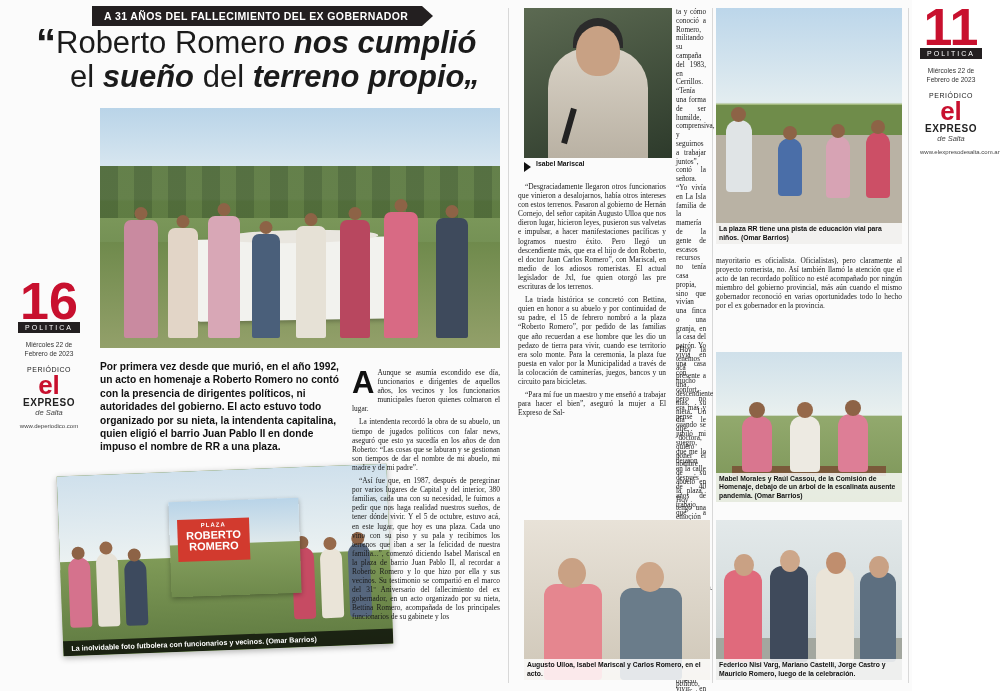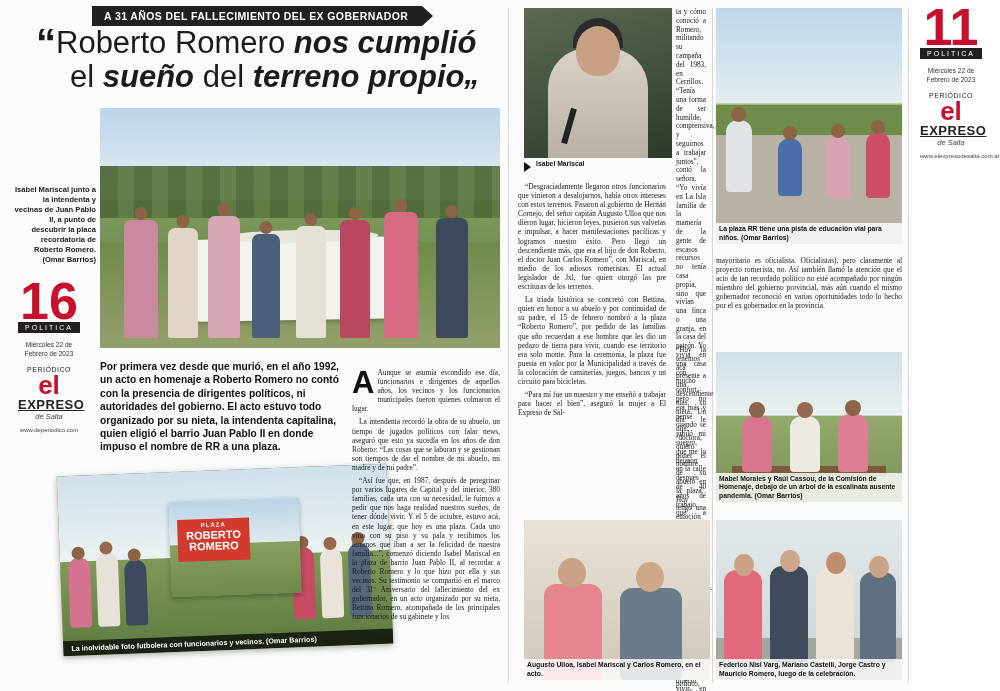--- a/index.html
+++ b/index.html
@@ -47,21 +47,21 @@
     font-size:10.2px;line-height:13.4px;color:#111;font-weight:bold;}
 
   
   .pnum{position:absolute;width:62px;text-align:center;font-family:"Liberation Sans",sans-serif;}
   .pnum .num{font-size:52px;line-height:38px;color:#c8102e;font-weight:bold;}
   .pnum .sec{background:#231f20;color:#fff;font-size:7px;letter-spacing:2px;padding:2px 0;margin-top:2px;}
   .pnum .date{font-size:6.6px;color:#333;margin-top:7px;line-height:9px;}
   .pnum .logo{margin-top:8px;}
   .pnum .logo .p1{font-size:7px;letter-spacing:.5px;color:#222;}
   .pnum .logo .p2{font-size:26px;font-weight:bold;color:#c8102e;line-height:24px;}
-  .pnum .logo .p3{font-size:13px;font-weight:bold;color:#222;letter-spacing:.5px;text-decoration:underline;}
+  .pnum .logo .p3{font-size:10px;font-weight:bold;color:#222;letter-spacing:.5px;}
   .pnum .logo .p4{font-size:7.5px;color:#444;font-style:italic;}
   .pnum .url{font-size:6px;color:#444;margin-top:6px;}
 
   
   .group{position:absolute;left:60px;top:470px;width:330px;height:180px;overflow:hidden;
     transform:rotate(-2.2deg);background:#7d9a5b;box-shadow:0 2px 6px rgba(0,0,0,.3);}
   .group .g-sky{position:absolute;inset:0 0 48% 0;background:linear-gradient(#cfe0ec,#eef3f2);}
   .group .g-grass{position:absolute;left:0;right:0;bottom:0;height:52%;background:linear-gradient(#7f9a57,#5f7a41);}
   .group .capbar{position:absolute;left:0;right:0;bottom:0;height:15px;background:rgba(0,0,0,.72);
     color:#fff;font-family:"Liberation Sans",sans-serif;font-size:7.2px;display:flex;align-items:center;
@@ -169,21 +169,20 @@
     <div class="person" style="left:60%;width:30px;height:118px;background:#b8475f;">
         <span class="head"></span>
       </div>
     <div class="person" style="left:71%;width:34px;height:126px;background:#d86a84;">
         <span class="head"></span>
       </div>
     <div class="person" style="left:84%;width:32px;height:120px;background:#3e4a5c;">
         <span class="head"></span>
       </div>
   </div>
-  <div class="caption-left">Isabel Mariscal junto a la intendenta y vecinas de Juan Pablo II, a punto de descubrir la placa recordatoria de Roberto Romero. (Omar Barrios)</div>
 
   <div class="lead">Por primera vez desde que murió, en el año 1992, un acto en homenaje a Roberto Romero no contó con la presencia de dirigentes políticos, ni autoridades del gobierno. El acto estuvo todo organizado por su nieta, la intendenta capitalina, quien eligió el barrio Juan Pablo II en donde impuso el nombre de RR a una plaza.</div>
 
   <div class="pnum" style="left:18px;top:282px;">
     <div class="num">16</div>
     <div class="sec">POLITICA</div>
     <div class="date">Miércoles 22 de Febrero de 2023</div>
     <div class="logo">
       <div class="p1">PERIÓDICO</div>
       <div class="p2">el</div>

